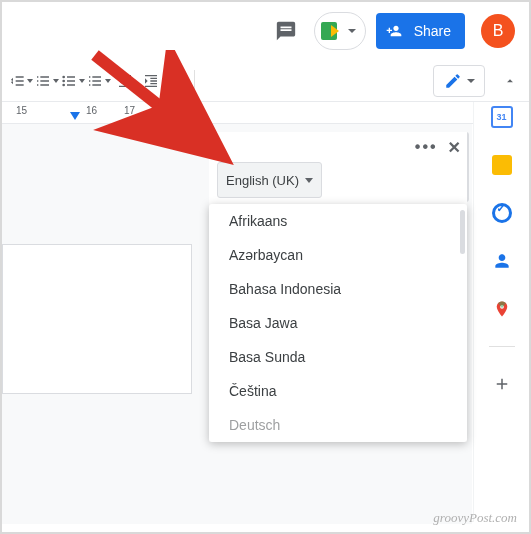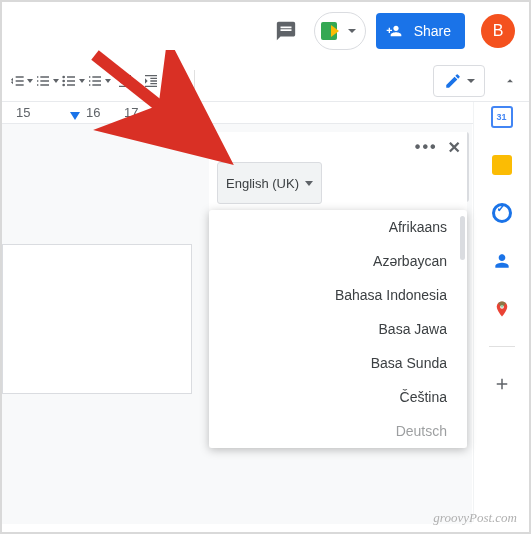--- a/index.html
+++ b/index.html
@@ -81,21 +81,21 @@
     display:flex;align-items:center;gap:4px;
     color:#1a73e8;
   }
   .chevron-up{margin-left:12px;color:#5f6368;}
 
   
   .ruler {
     height:22px;
     border-bottom:1px solid #e8eaed;
     position:relative;
-    font-size:13px;color:#5f6368;
+    font-size:10px;color:#5f6368;
     overflow:hidden;
   }
   .ruler-seg{position:absolute;top:3px;}
   .ruler-marker{position:absolute;top:10px;width:0;height:0;border-left:5px solid transparent;border-right:5px solid transparent;border-top:8px solid #1a73e8;}
 
   
   .doc-area {
     position:absolute;
     top:122px;left:0;
     width:470px;
@@ -139,35 +139,34 @@
   .lang-header{
     height:30px;display:flex;align-items:center;justify-content:flex-end;
     padding:0 6px;gap:10px;
     color:#5f6368;
   }
   .lang-handle{letter-spacing:2px;font-weight:bold;}
   .lang-close{font-size:16px;font-weight:bold;cursor:pointer;}
   .lang-current{
     margin-left:8px;
     background:#f1f3f4;border:1px solid #dadce0;
-    height:42px;padding:4px 8px;
+    height:36px;padding:4px 8px;
     display:inline-flex;align-items:center;gap:6px;
     font-size:13px;color:#3c4043;
     border-radius:3px;
   }
   .lang-current::after{content:"";width:0;height:0;border-left:4px solid transparent;border-right:4px solid transparent;border-top:5px solid #5f6368;}
   .lang-list{
     margin-top:6px;
     background:#fff;
     box-shadow:0 2px 10px rgba(0,0,0,.25);
     border-radius:3px;
     max-height:336px;
     overflow:hidden;
     position:relative;
-    text-align:right;
   }
   .lang-item{
     padding:9px 20px;
     font-size:14px;color:#3c4043;
     cursor:pointer;
   }
   .lang-scrollbar{position:absolute;right:2px;top:6px;width:5px;height:44px;background:#dadce0;border-radius:3px;}
 
   
   .arrow-svg{position:absolute;left:88px;top:48px;z-index:10;pointer-events:none;}

